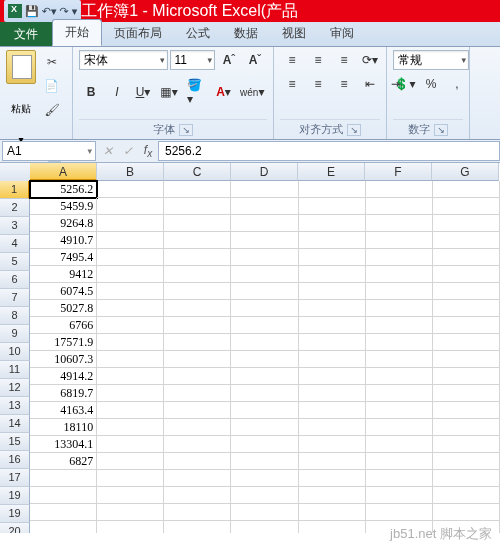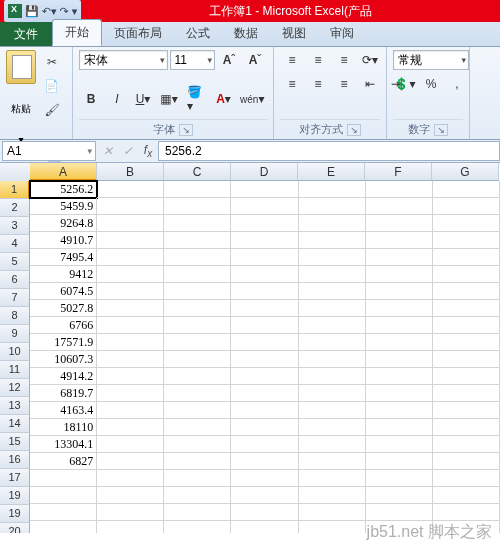--- a/index.html
+++ b/index.html
@@ -1,21 +1,21 @@
 <!DOCTYPE html>
 <html><head>
 <meta charset="utf-8">
 <style>
 body{margin:0;font-family:"Microsoft YaHei",SimSun,Arial,sans-serif;font-size:12px;background:#fff;overflow:hidden;width:500px;height:553px;position:relative}
 .title-bar{background:#e60012;height:22px;color:#fff;display:flex;align-items:center}
 .qat{background:linear-gradient(#d7e5f7,#c5d8ef);padding:2px 4px;display:flex;align-items:center;gap:3px;height:18px;border-radius:2px;margin-left:4px}
 .qat span{cursor:pointer;font-size:11px;color:#345}
 .excel-icon{width:14px;height:14px;background:#217346;display:inline-block;position:relative}
 .excel-icon::after{content:"X";color:#fff;font-size:9px;font-weight:bold;position:absolute;left:3px;top:0}
-.title-text{flex:1;text-align:center;color:#fff;font-size:12px}
+.title-text{flex:1;text-align:left;color:#fff;font-size:16px}
 .ribbon-tabs{background:linear-gradient(#dbe6f4,#cfdff0);height:24px;display:flex;align-items:flex-end;border-bottom:1px solid #8ba0bc}
 .tab-file{background:#1e6a38;color:#fff;padding:4px 14px;font-size:12px;height:16px}
 .tab{padding:4px 12px;color:#3b3b3b;font-size:12px;cursor:pointer}
 .tab.active{background:#f5f9fd;border:1px solid #8ba0bc;border-bottom:1px solid #f5f9fd;border-radius:3px 3px 0 0}
 .ribbon{background:linear-gradient(#f3f7fc,#e3ecf7);height:92px;display:flex;border-bottom:1px solid #8ba0bc}
 .group{border-right:1px solid #b8c8dc;padding:3px 6px 2px 6px;display:flex;flex-direction:column;justify-content:space-between}
 .group-label{text-align:center;font-size:11px;color:#5a6b85;padding-top:2px;border-top:1px solid #d0dae8;display:flex;justify-content:center;align-items:center;gap:4px}
 .group-body{display:flex;gap:4px;flex:1}
 .vstack{display:flex;flex-direction:column;gap:18px;align-items:center}
 .hstack{display:flex;gap:2px;align-items:center}
@@ -35,21 +35,21 @@
 .col-headers{position:absolute;top:0;left:30px;right:0;height:18px;display:flex}
 .col-h{width:66px;background:linear-gradient(#f3f6fb,#dde5ef);border-right:1px solid #c3cedd;border-bottom:1px solid #9fb2cc;text-align:center;font-size:12px;color:#333;line-height:18px}
 .col-h.active{background:linear-gradient(#fce7a7,#f6c94f);border-bottom:2px solid #d08b00}
 .row-headers{position:absolute;top:18px;left:0;width:30px}
 .row-h{height:17px;background:linear-gradient(#f3f6fb,#dde5ef);border-right:1px solid #9fb2cc;border-bottom:1px solid #c3cedd;text-align:center;font-size:11px;color:#333;line-height:17px}
 .row-h.active{background:linear-gradient(#fce7a7,#f6c94f);border-right:2px solid #d08b00}
 .cells{position:absolute;top:18px;left:30px;right:0}
 .row{display:flex;height:17px}
 .cell{width:66px;border-right:1px solid #d4d4d4;border-bottom:1px solid #d4d4d4;font-size:12px;text-align:right;padding:0 3px;line-height:17px;overflow:hidden;white-space:nowrap;font-family:SimSun,serif}
 .cell.active{outline:2px solid #000;outline-offset:-1px}
-.watermark{position:absolute;right:8px;bottom:10px;color:#b0b0b0;font-size:16px;font-family:Arial}
+.watermark{position:absolute;right:8px;bottom:10px;color:#b0b0b0;font-size:13px;font-family:Arial}
 .watermark .cn{font-family:"Microsoft YaHei"}
 .disabled{color:#aaa}
 .mini{font-size:10px}
 </style>
 </head>
 <body>
 
 <div class="title-bar">
   <div class="qat">
     <span class="excel-icon"></span>
@@ -85,21 +85,21 @@
         <span class="btn">🖌</span>
       </div>
     </div>
     <div class="group-label">
         <span>剪贴板</span>
         <span class="launcher">↘</span>
       </div>
   </div>
 
   <div class="group" style="width:188px">
-    <div class="group-body vstack" style="align-items:stretch;gap:13px">
+    <div class="group-body vstack" style="align-items:stretch;gap:6px">
       <div class="hstack">
         <div class="combo" style="width:86px">
             <span>宋体</span>
           </div>
         <div class="combo" style="width:32px">
             <span>11</span>
           </div>
         <span class="btn"><b>A</b>ˆ</span>
         <span class="btn"><b>A</b>ˇ</span>
       </div>

